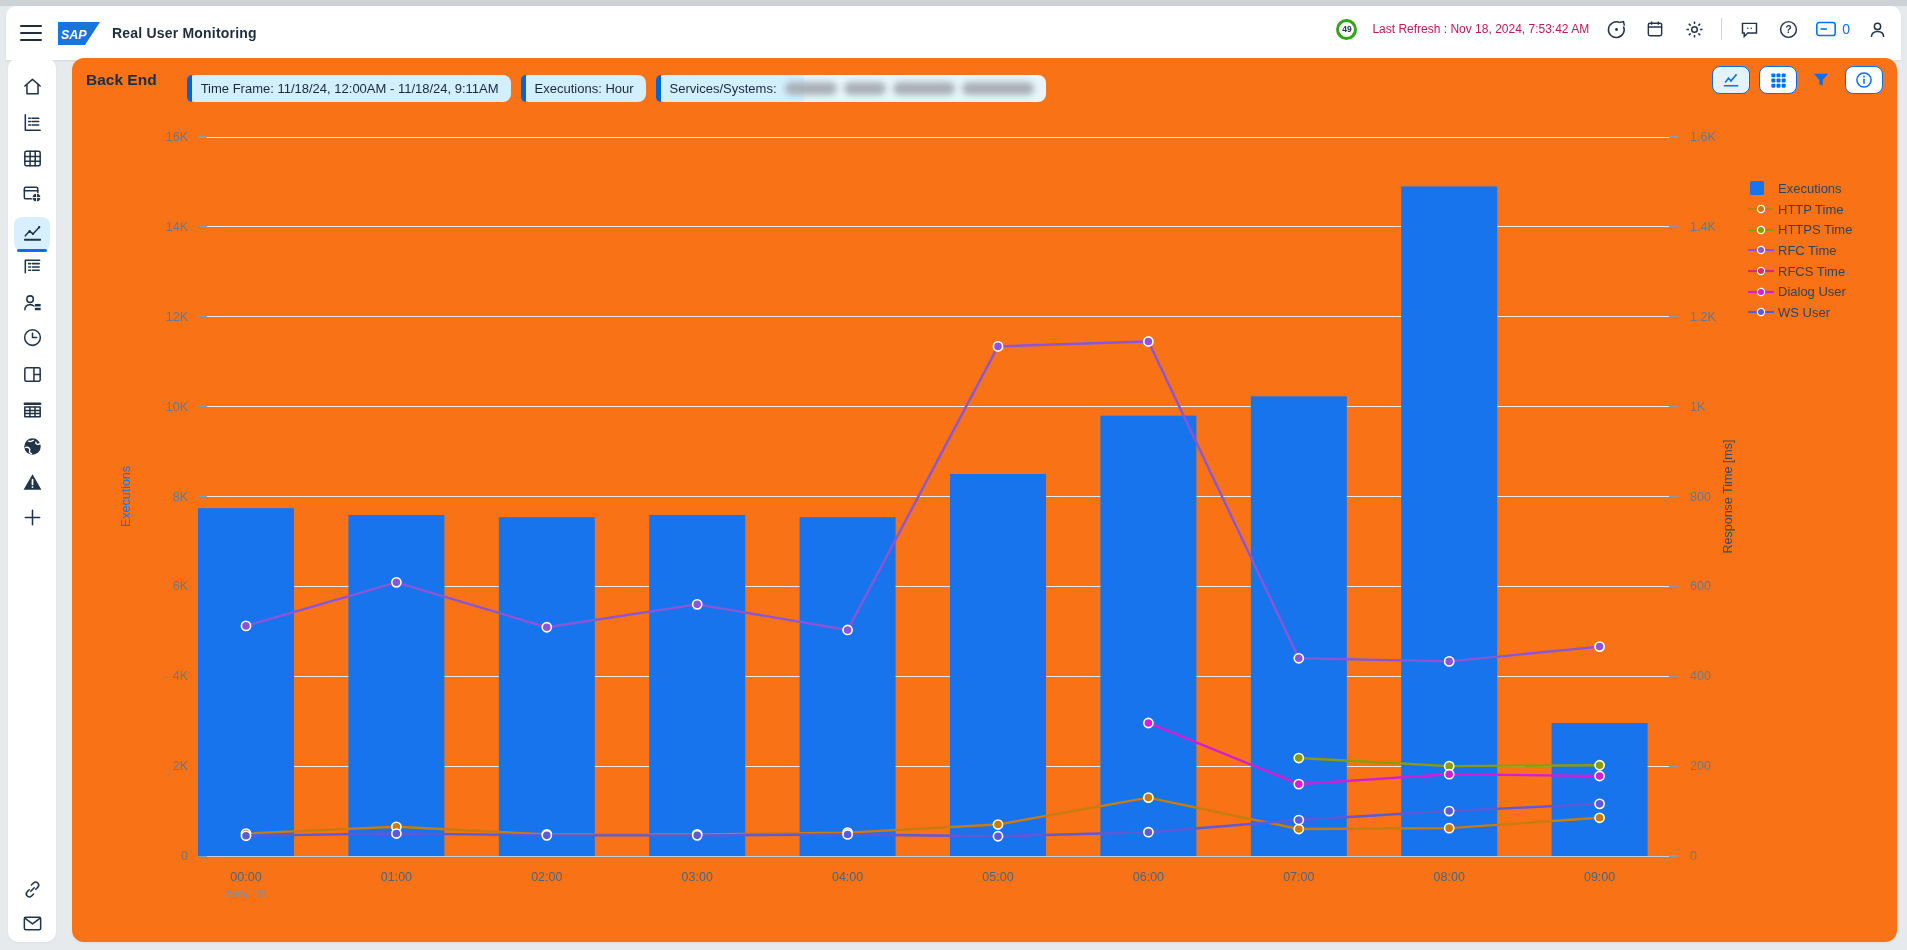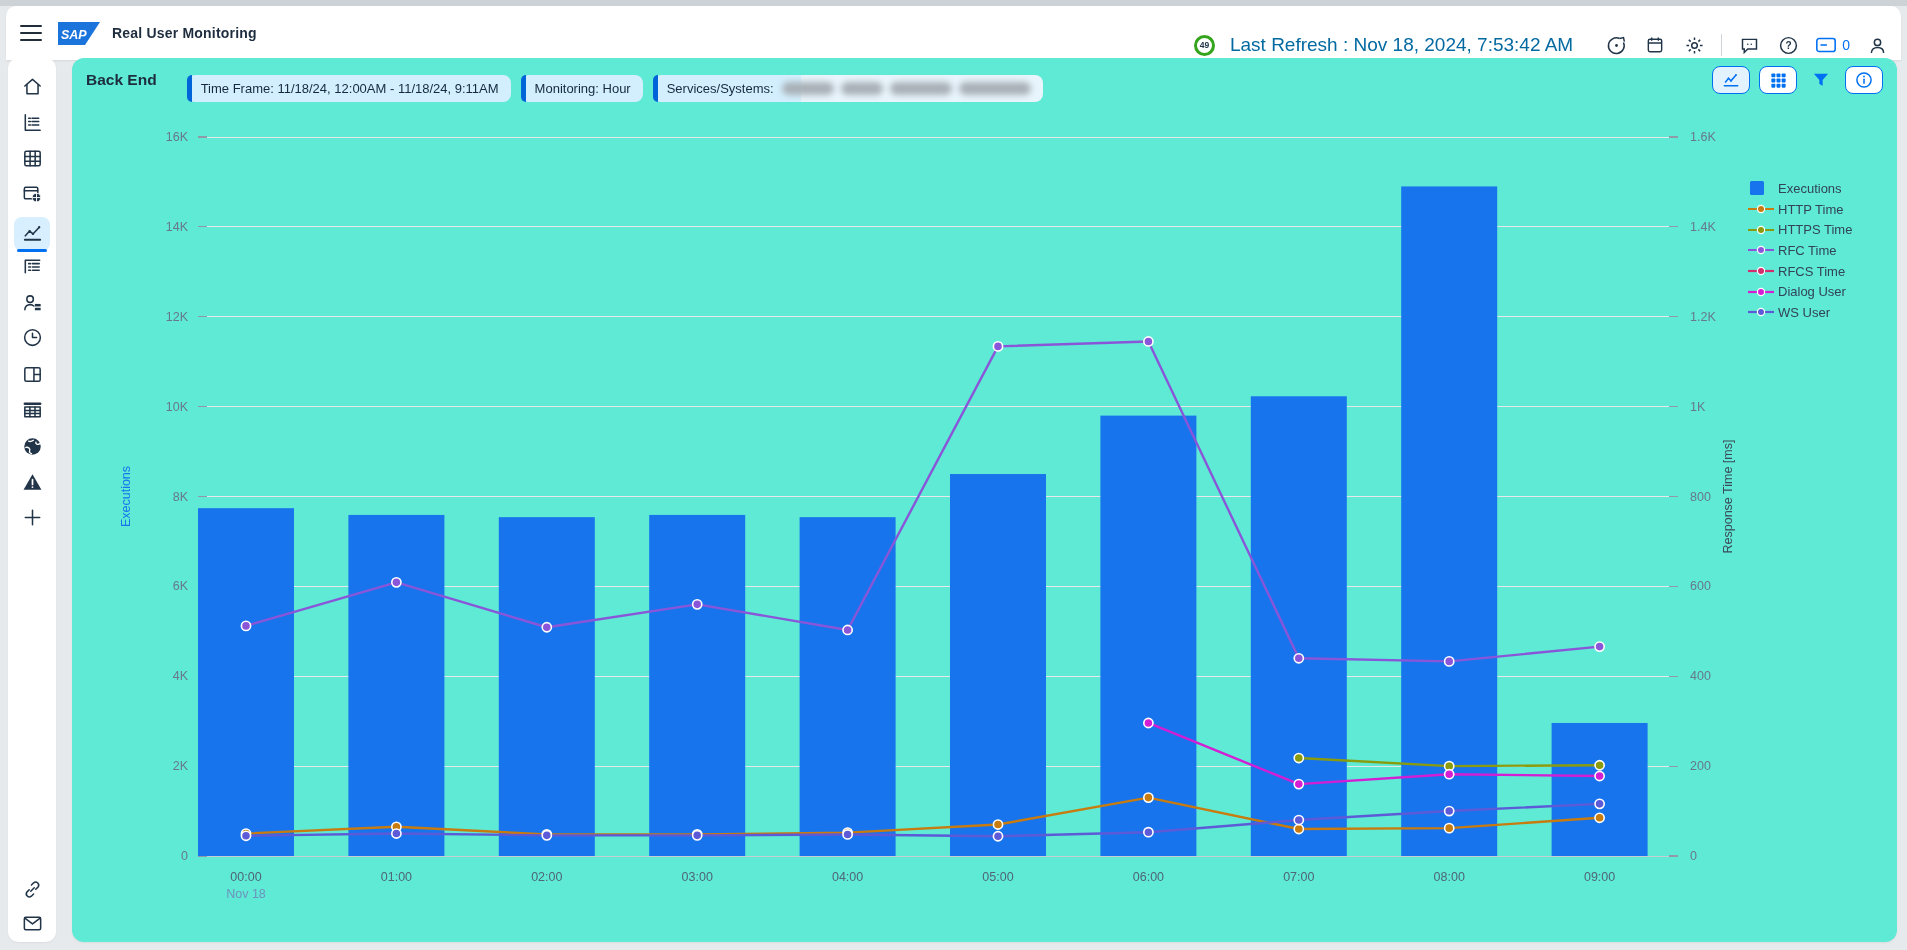--- a/index.html
+++ b/index.html
@@ -10,42 +10,42 @@
   .topstrip { position:absolute; left:0; top:0; width:1907px; height:6px; background:#cdd2d6; }
   .header { position:absolute; left:6px; top:6px; width:1895px; height:54px;
     background:#ffffff; border-radius:10px 10px 0 0; box-shadow:0 1px 2px rgba(0,0,0,.08);
     display:flex; align-items:center; }
   .burger { width:22px; height:16px; margin-left:14px; display:flex; flex-direction:column;
     justify-content:space-between; cursor:pointer; }
   .burger span { display:block; height:2.4px; background:#222d3a; border-radius:1px; }
   .saplogo { margin-left:16px; width:42px; height:23px; position:relative; }
   .saplogo svg { display:block; }
   .apptitle { margin-left:12px; font-size:14px; font-weight:bold; color:#1d2d3e; letter-spacing:.2px; }
-  .hdr-right { position:absolute; right:12px; top:16px; height:46px; display:flex; align-items:center; gap:15px; }
+  .hdr-right { position:absolute; right:12px; top:0; height:46px; display:flex; align-items:center; gap:15px; }
   .refresh-badge { width:21px; height:21px; border-radius:50%; border:3px solid #35a41d;
     display:flex; align-items:center; justify-content:center; font-size:8.5px; font-weight:bold; color:#223548; }
-  .lastrefresh { font-size:19px; color:#0369a1; margin-right:16px; white-space:nowrap; }
+  .lastrefresh { font-size:12px; color:#be185d; white-space:nowrap; }
   .hicon { width:24px; height:24px; display:flex; align-items:center; justify-content:center; cursor:pointer; }
   .hicon svg { display:block; }
   .hdr-divider { width:1px; height:22px; background:#cfd4d9; }
   .notif { display:flex; align-items:center; gap:5px; cursor:pointer; }
   .notif .count { color:#0070f2; font-size:14px; }
 
   
   .sidebar { position:absolute; left:8px; top:58px; width:48px; height:884px;
     background:#ffffff; border-radius:10px; box-shadow:0 1px 2px rgba(0,0,0,.06); }
   .side-item { position:absolute; left:6px; width:36px; height:34px; border-radius:8px;
     display:flex; align-items:center; justify-content:center; cursor:pointer; }
   .side-item.selected { background:#d7efff; }
   .side-item.selected::after { content:""; position:absolute; left:3px; right:3px; bottom:-1px;
     height:3px; border-radius:2px; background:#0070f2; }
 
   
   .main { position:absolute; left:72px; top:58px; width:1825px; height:884px;
-    background:#5eead4; border-radius:12px; box-shadow:0 1px 2px rgba(0,0,0,.06); overflow:hidden; }
+    background:#f97316; border-radius:12px; box-shadow:0 1px 2px rgba(0,0,0,.06); overflow:hidden; }
   .toolbar { position:absolute; left:0; top:0; width:100%; height:44px; display:flex; align-items:center; }
   .tb-title { margin-left:14px; font-size:15.5px; font-weight:bold; color:#1d2d3e; white-space:nowrap; }
   .chips { display:flex; gap:10px; margin-left:30px; }
   .chip { position:relative; height:27px; display:flex; align-items:center;
     background:#d3effd; border-radius:8px; padding:0 12px 0 14px; font-size:13px; color:#16293e;
     cursor:pointer; white-space:nowrap;margin-top:16px; }
   .chip::before { content:""; position:absolute; left:0; top:0; bottom:0; width:5px;
     background:#0064d9; border-radius:8px 0 0 8px; }
   .chip.redacted { background:linear-gradient(90deg,#d3effd 0 148px,#e9f5fc 148px 100%); }
   .blur-words { display:flex; gap:7px; margin-left:8px; filter:blur(3px); }
@@ -237,21 +237,21 @@
   </div>
 
 <div class="main">
   <div class="toolbar">
     <div class="tb-title">Back End</div>
     <div class="chips" id="chips">
         <div class="chip">
           <span>Time Frame: 11/18/24, 12:00AM - 11/18/24, 9:11AM</span>
         </div>
         <div class="chip">
-          <span>Monitoring: Hour</span>
+          <span>Executions: Hour</span>
         </div>
         <div class="chip redacted">
           <span>Services/Systems:</span>
           <span class="blur-words">
             <span style="width: 52px;"></span>
             <span style="width: 42px;"></span>
             <span style="width: 62px;"></span>
             <span style="width: 72px;"></span>
           </span>
         </div>

